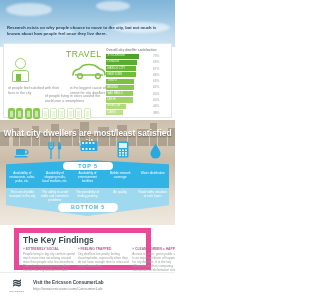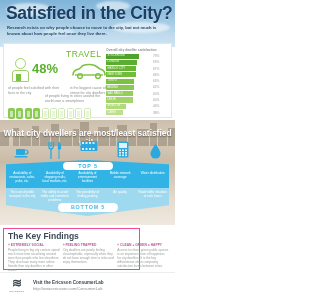--- a/index.html
+++ b/index.html
@@ -106,22 +106,22 @@
   }
   .pill-top{left:63px;top:162px;width:50px;height:8px;line-height:8px;color:#31b3e5;}
   .pill-bot{left:58px;top:203px;width:60px;height:9px;line-height:9px;color:#4eb9e2;}
   .cols{position:absolute;left:6px;top:171px;width:163px;display:flex;}
   .col{flex:1;padding:0 2px;box-sizing:border-box;font-size:3.1px;line-height:4px;color:#ffffff;text-align:center;}
   .cols-bot{position:absolute;left:6px;top:190px;width:163px;display:flex;}
   .colb{flex:1;padding:0 2px;box-sizing:border-box;font-size:3.1px;line-height:4px;color:#ffffff;text-align:center;}
 
   
   .kf{
-    position:absolute;left:3px;top:228px;width:137px;height:42px;
-    background:#ffffff;border:1px solid #ec4899;box-sizing:border-box;
+    position:absolute;left:14px;top:228px;width:137px;height:42px;
+    background:#ffffff;border:5px solid #ec4899;box-sizing:border-box;
   }
   .kf-title{position:absolute;left:4px;top:2px;font-size:8.5px;font-weight:bold;color:#3b4a52;}
   .kf-cols{position:absolute;left:4px;top:14px;width:161px;display:flex;gap:3px;}
   .kf-col{flex:1;}
   .kf-h{font-size:3.3px;font-weight:bold;color:#b45c9a;margin-bottom:1px;}
   .kf-b{font-size:3.1px;line-height:4.1px;color:#9aa19c;}
   .bullet{color:#b45c9a;}
 
   
   .footer{
@@ -138,33 +138,31 @@
 <body>
 
 <div class="page">
 
   <div class="sky">
     <div class="cloud c1"></div>
     <div class="cloud c2"></div>
     <div class="cloud c3"></div>
     <div class="cloud c4"></div>
   </div>
-  <div class="title">Satisfied in the City?</div>
   <div class="subtitle">Research exists on why people choose to move to the city, but not much is known about how people feel once they live there.</div>
 
   <div class="quick">
     <div class="travel-title">TRAVEL</div>
 
     <div class="person">
       <div class="p-head"></div>
       <div class="p-body">
           <div class="p-fill"></div>
         </div>
     </div>
-    <div class="pct48">48%</div>
     <div class="cap1">of people feel satisfied with their lives in the city</div>
 
     <div class="car">
       <svg width="38" height="18" viewBox="0 0 38 18">
         <path d="M3 13 Q3 8 9 7 L13 3.5 Q19 1.5 25 3.5 L30 7 Q35 8 35 13" fill="none" stroke="#7cc242" stroke-width="1.6" stroke-linecap="round"></path>
         <line x1="5" y1="13" x2="33" y2="13" stroke="#7cc242" stroke-width="1.4"></line>
         <circle cx="10" cy="14" r="2.4" fill="none" stroke="#7cc242" stroke-width="1.4"></circle>
         <circle cx="28" cy="14" r="2.4" fill="none" stroke="#7cc242" stroke-width="1.4"></circle>
       </svg>
     </div>

